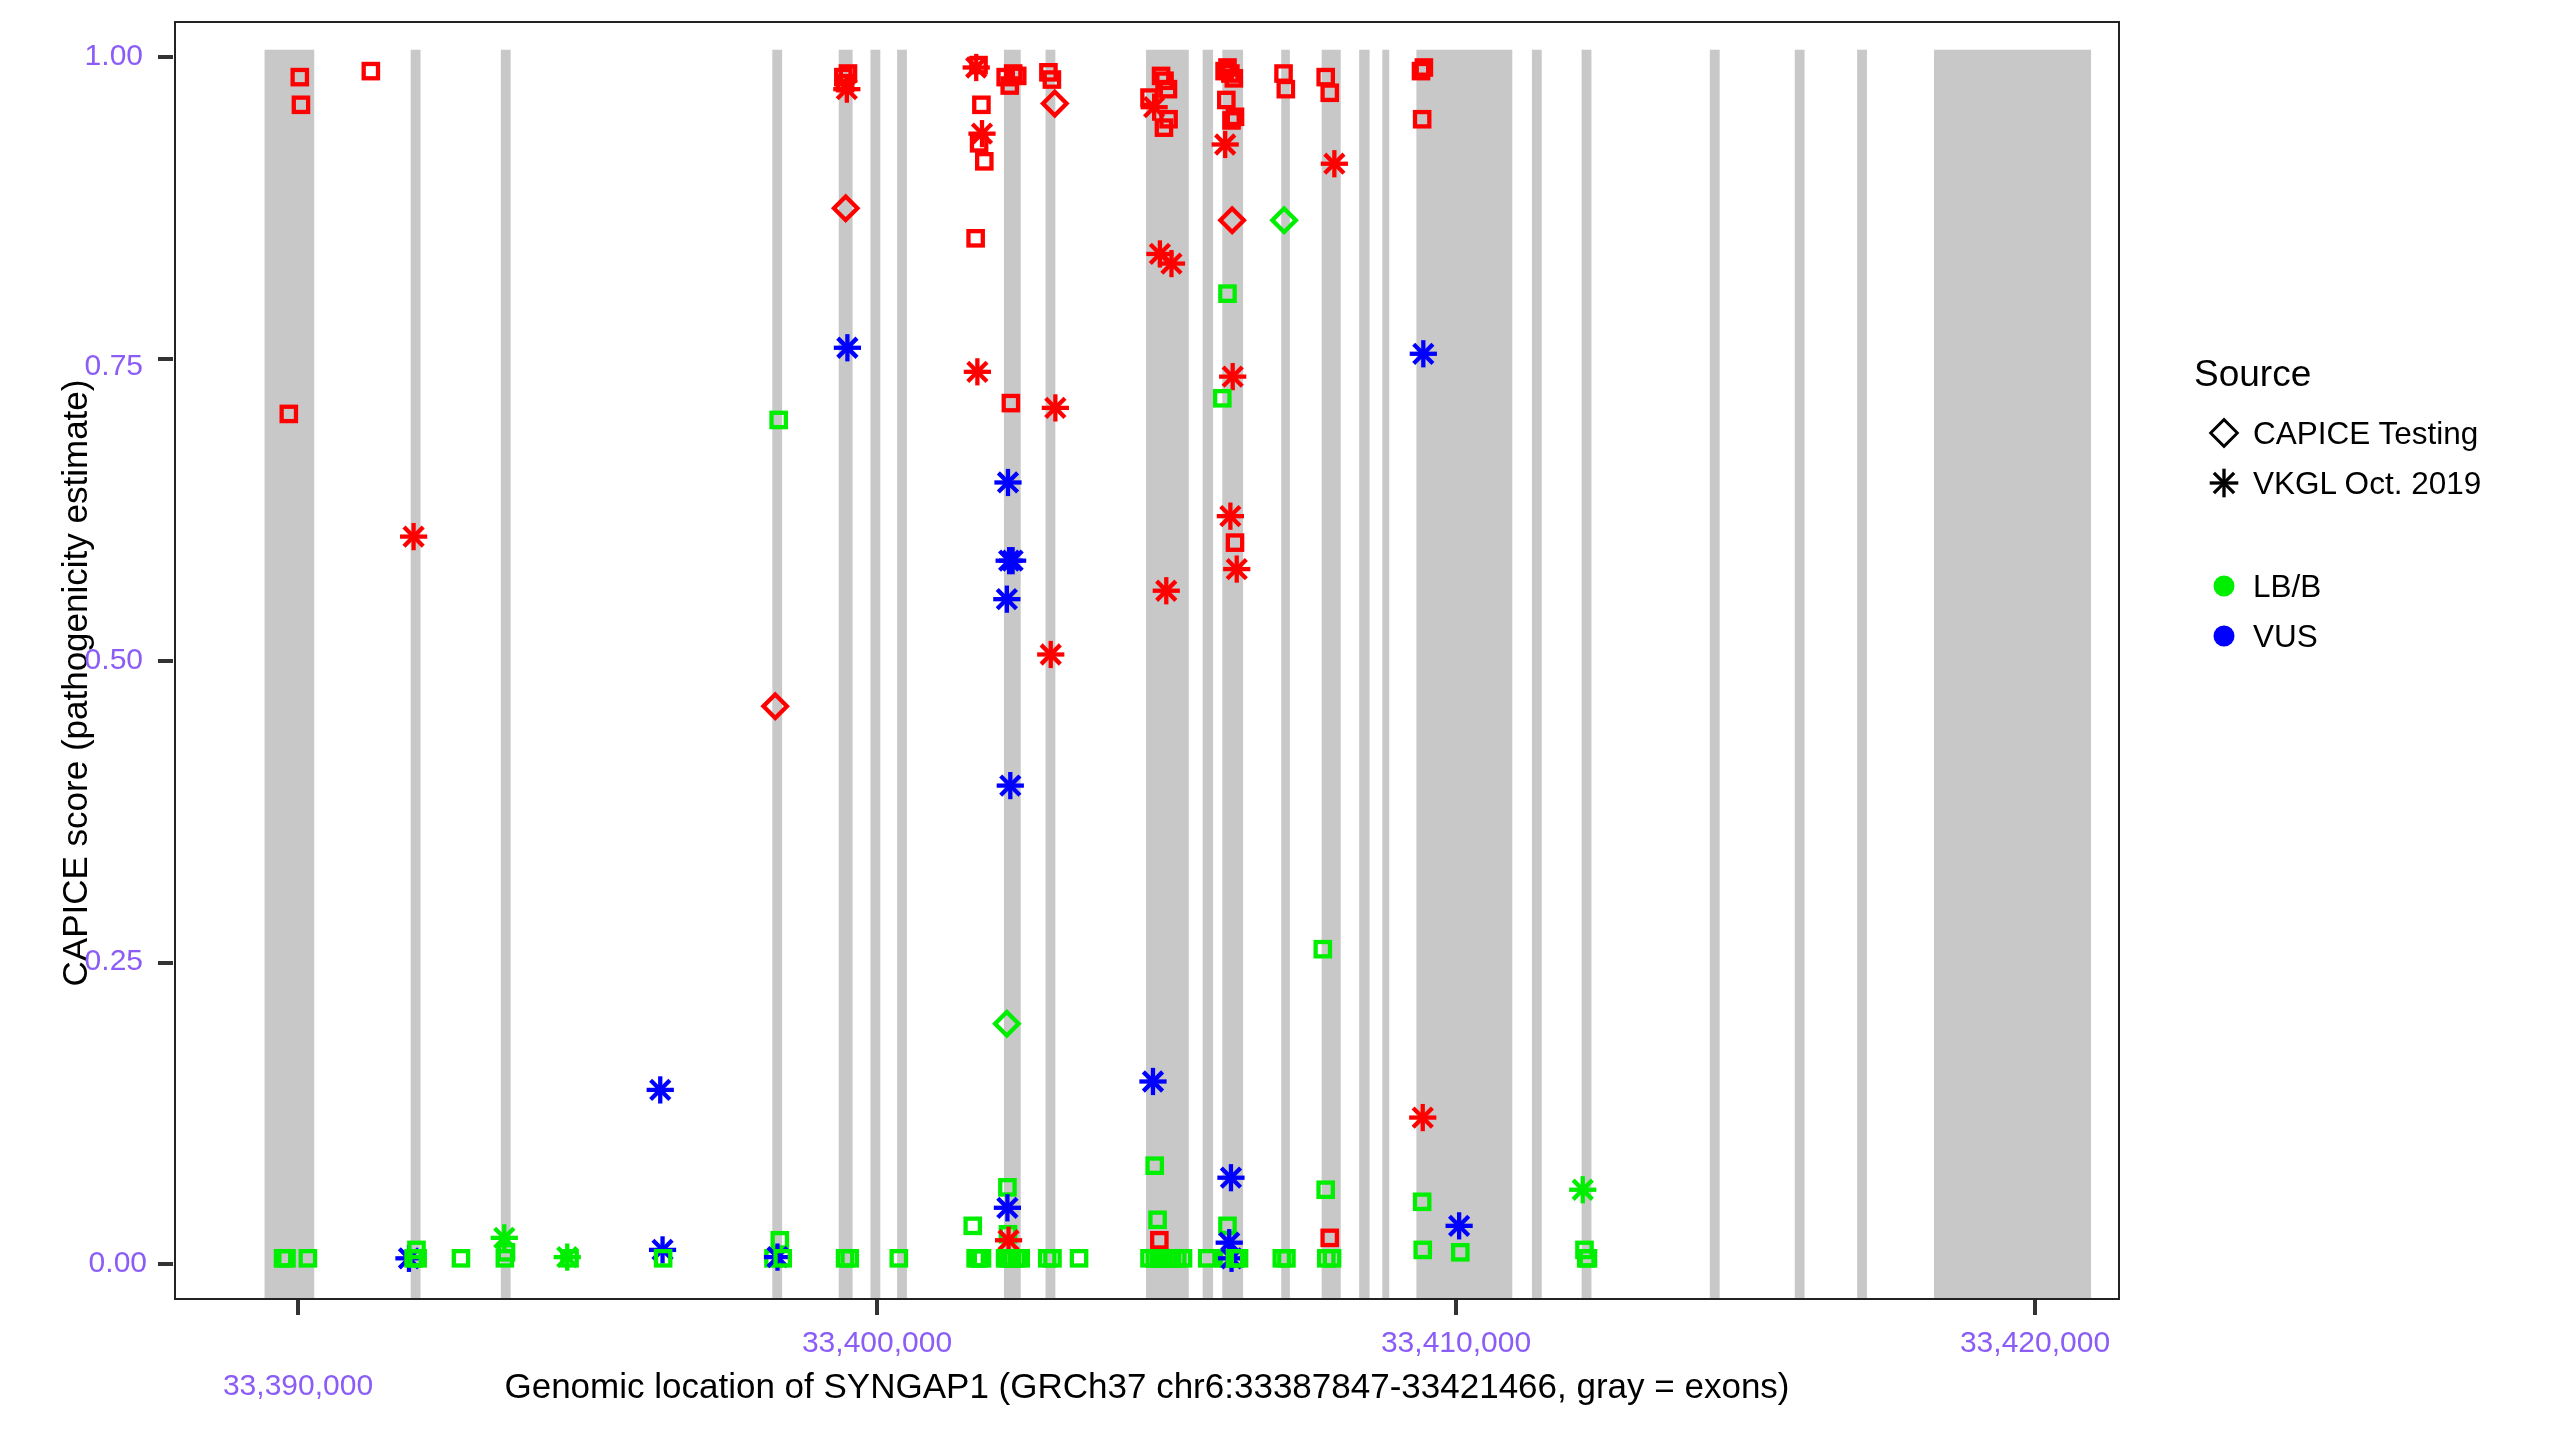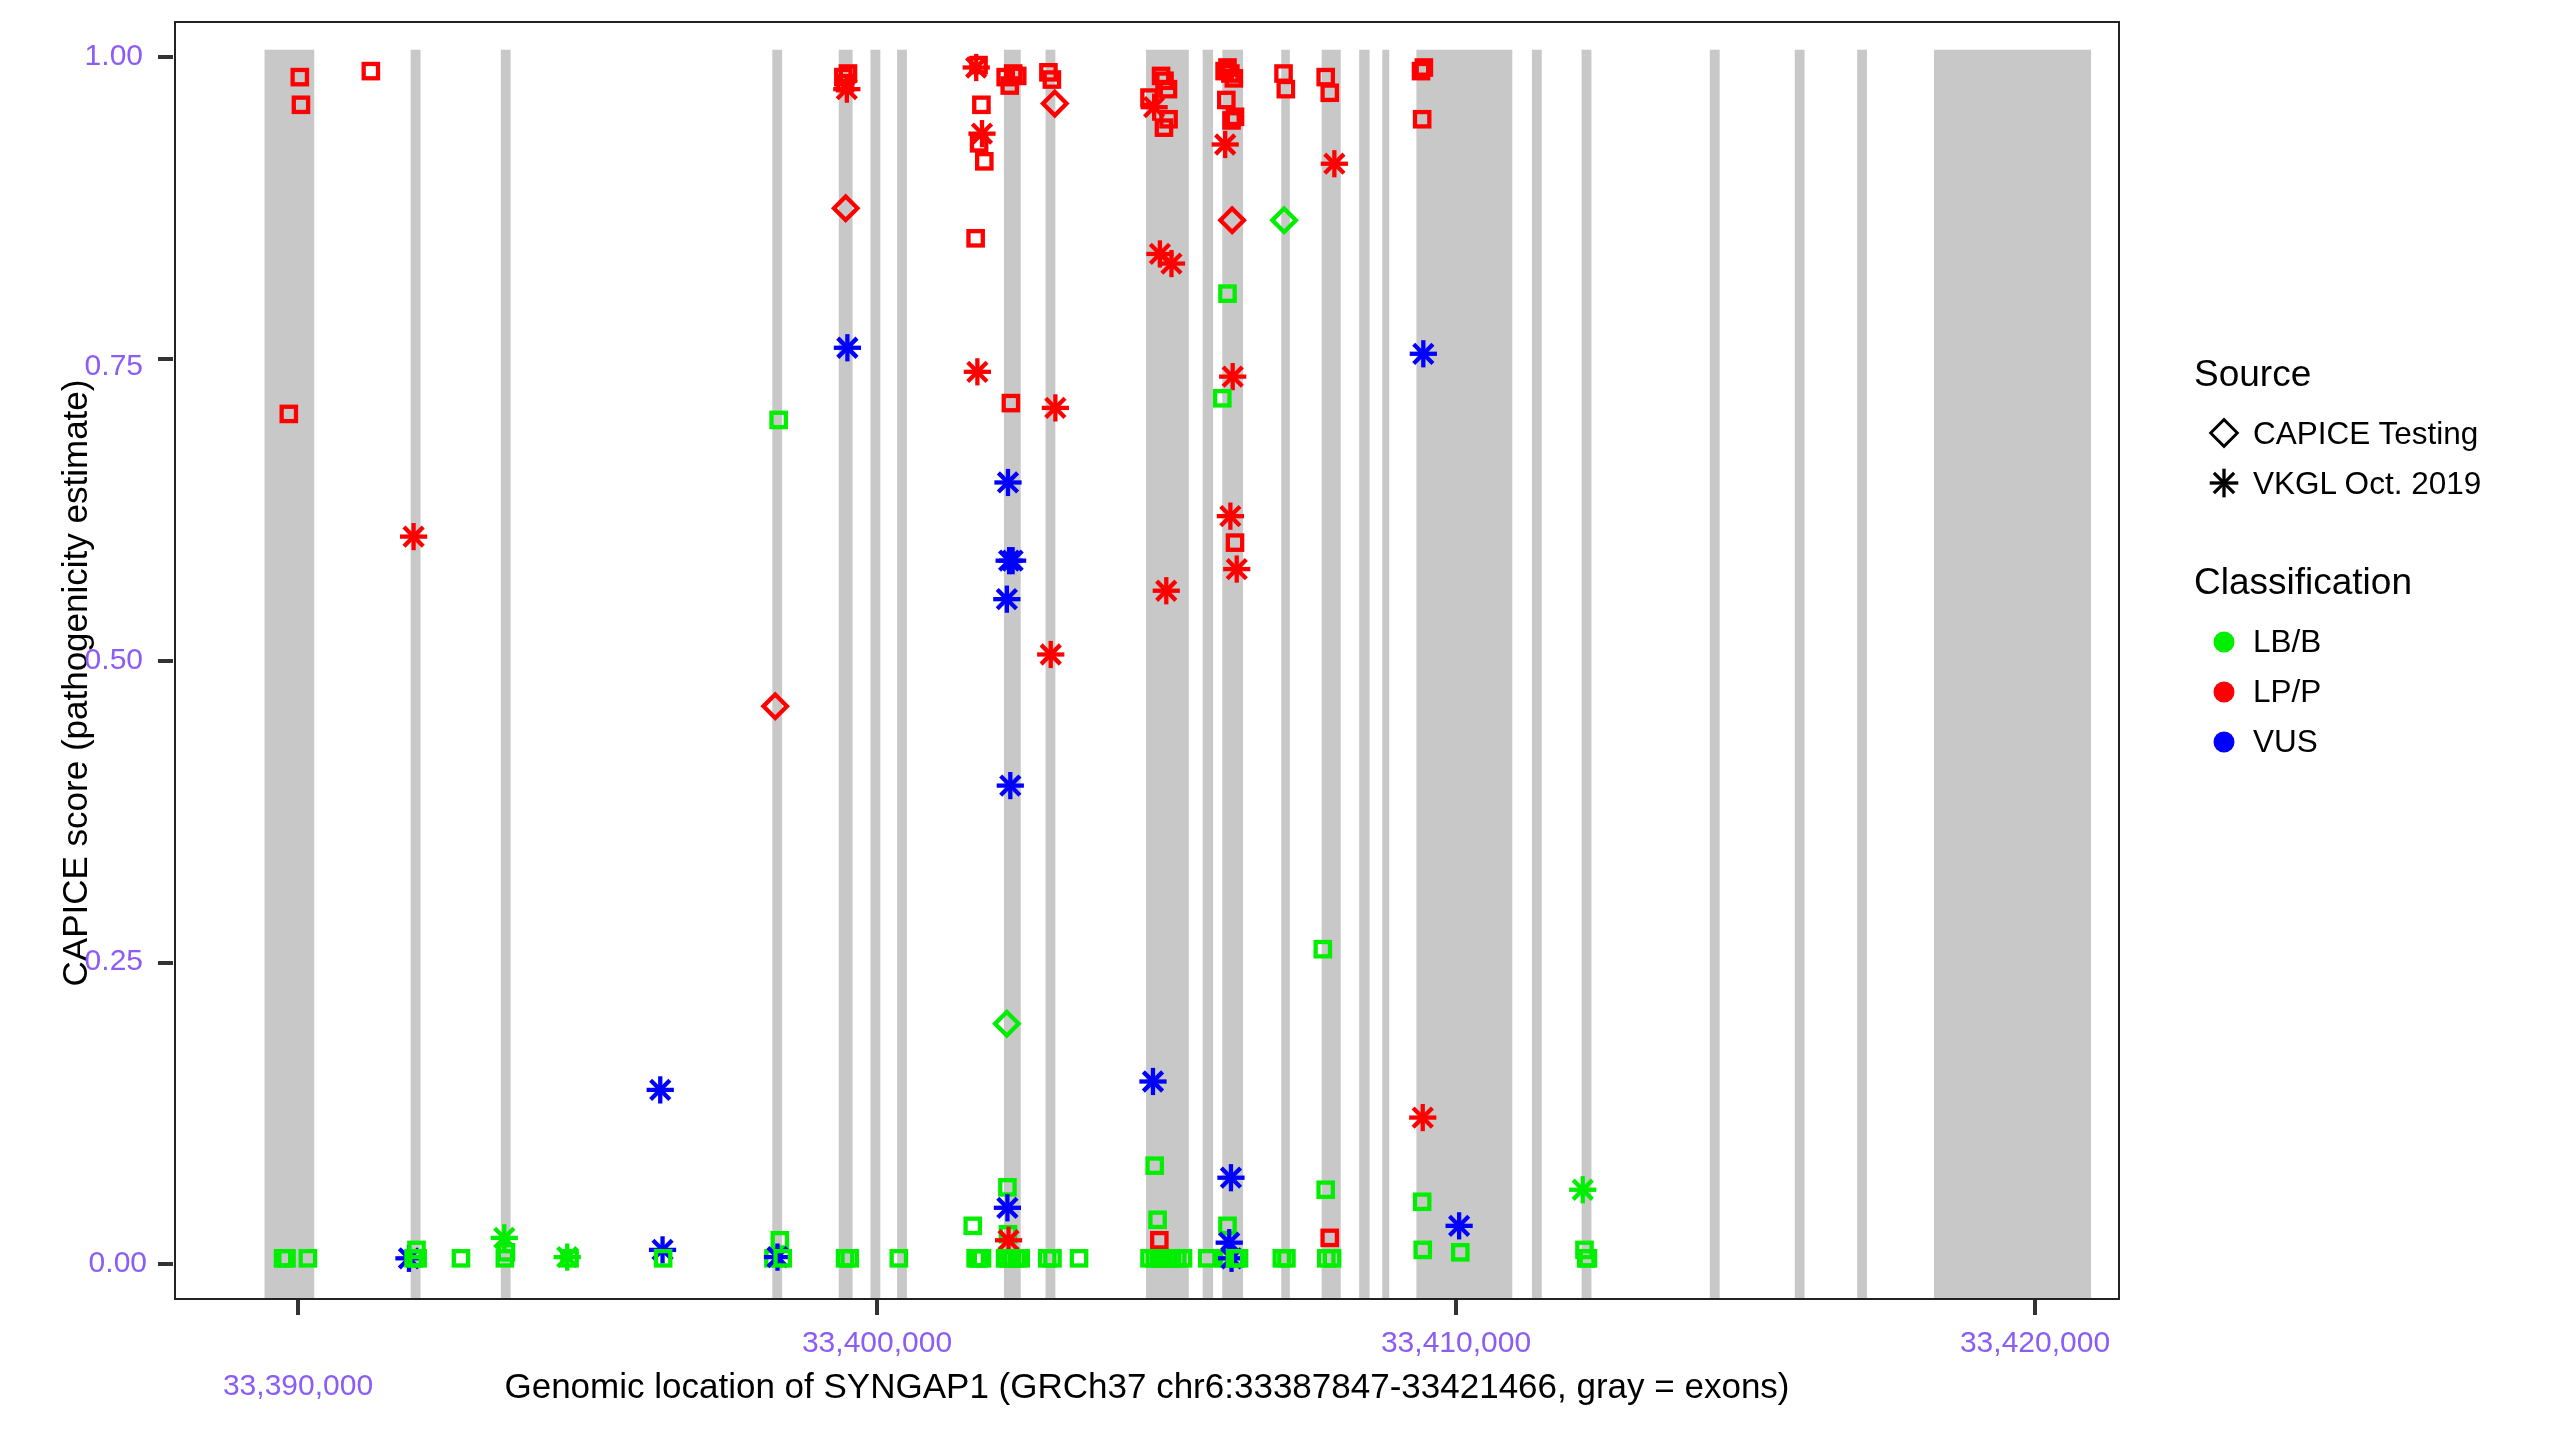--- a/index.html
+++ b/index.html
@@ -447,41 +447,32 @@
               <line x1="7" y1="22" x2="37" y2="22" stroke="#000" stroke-width="3.5"></line>
               <line x1="11.393398282201787" y1="11.393398282201789" x2="32.60660171779821" y2="32.60660171779821" stroke="#000" stroke-width="3.5"></line>
               <line x1="22" y1="7" x2="22" y2="37" stroke="#000" stroke-width="3.5"></line>
               <line x1="32.60660171779821" y1="11.393398282201787" x2="11.393398282201789" y2="32.60660171779821" stroke="#000" stroke-width="3.5"></line>
             </svg>
           </span>
           <span class="legend-text">VKGL Oct. 2019</span>
         </div>
       </div>
     <div class="legend-gap"></div>
-    <div class="legend-title">Classification</div>
     <div id="legend-class">
         <div class="legend-row">
           <span class="legend-key">
             <svg width="42" height="42" viewBox="0 0 44 44">
               <circle cx="22" cy="22" r="11" fill="#00EE00"></circle>
             </svg>
           </span>
           <span class="legend-text">LB/B</span>
         </div>
         <div class="legend-row">
           <span class="legend-key">
             <svg width="42" height="42" viewBox="0 0 44 44">
-              <circle cx="22" cy="22" r="11" fill="#FF0000"></circle>
-            </svg>
-          </span>
-          <span class="legend-text">LP/P</span>
-        </div>
-        <div class="legend-row">
-          <span class="legend-key">
-            <svg width="42" height="42" viewBox="0 0 44 44">
               <circle cx="22" cy="22" r="11" fill="#0000FF"></circle>
             </svg>
           </span>
           <span class="legend-text">VUS</span>
         </div>
       </div>
   </div>
 
 </div>
 

